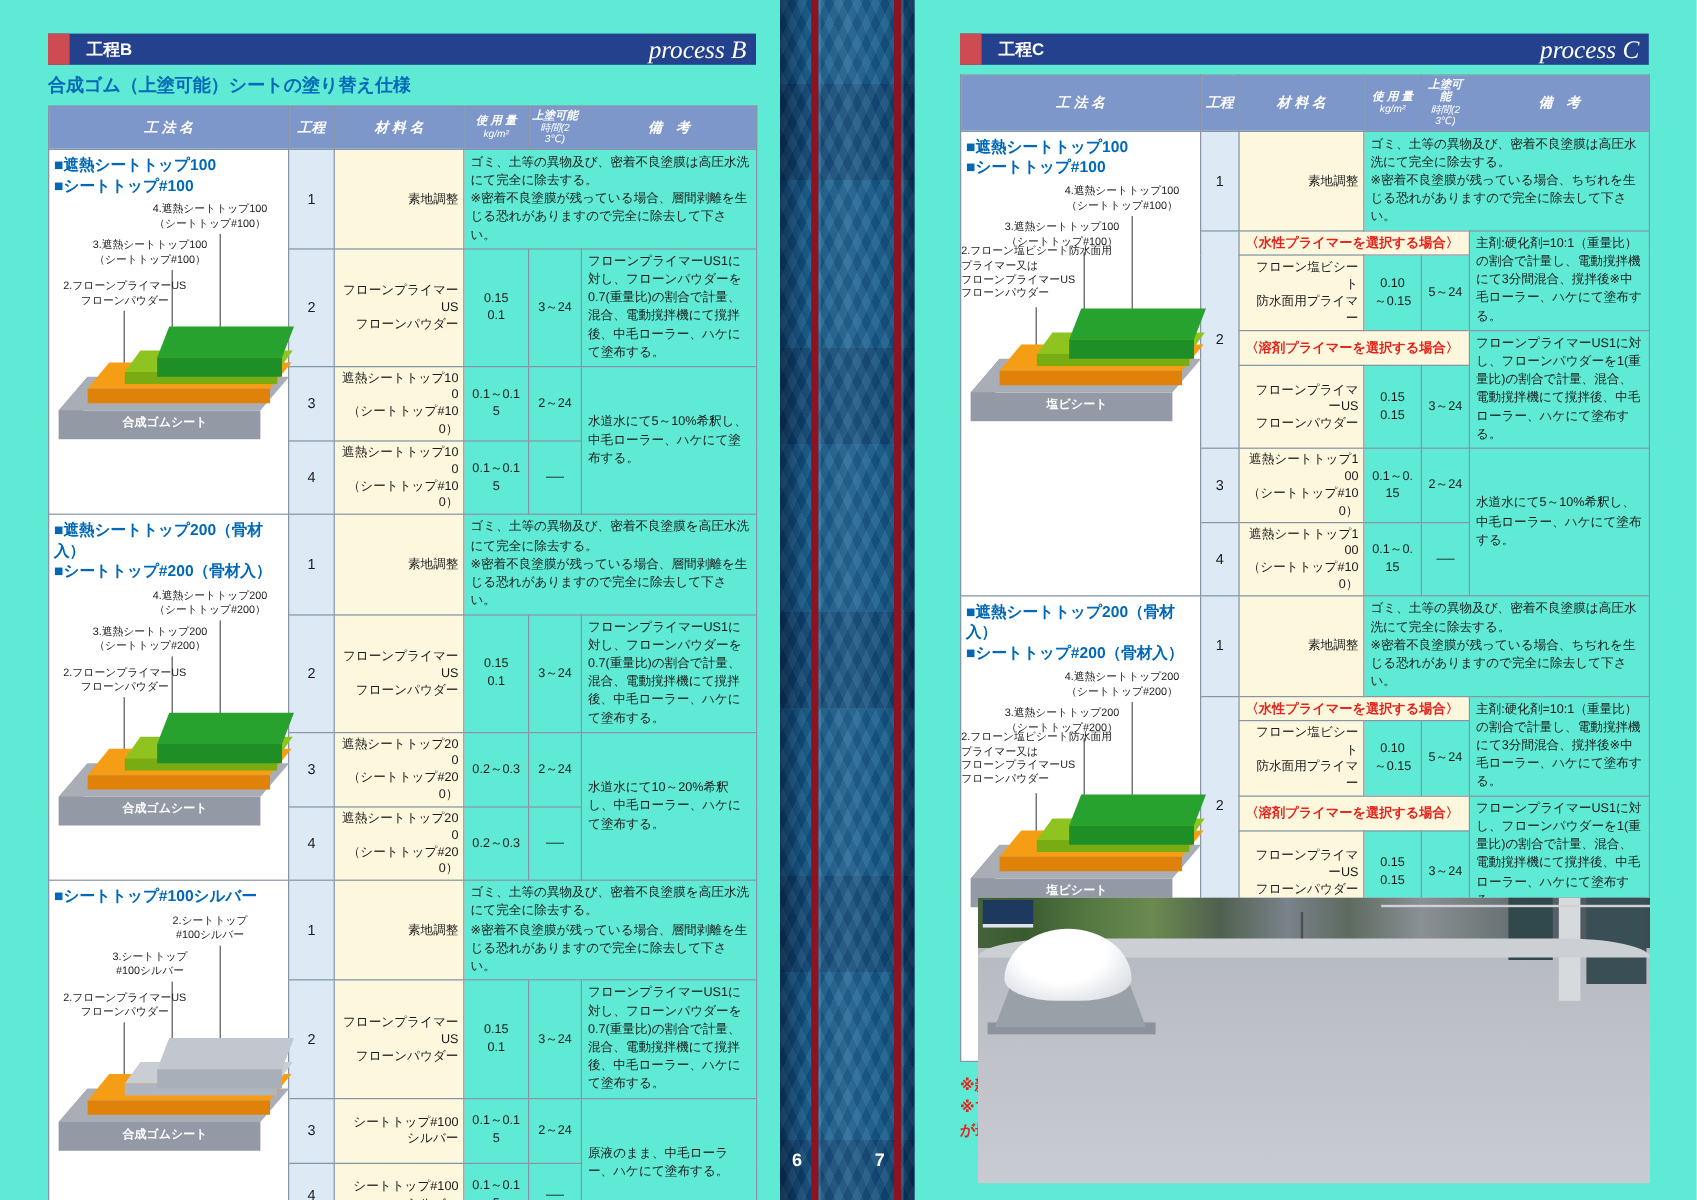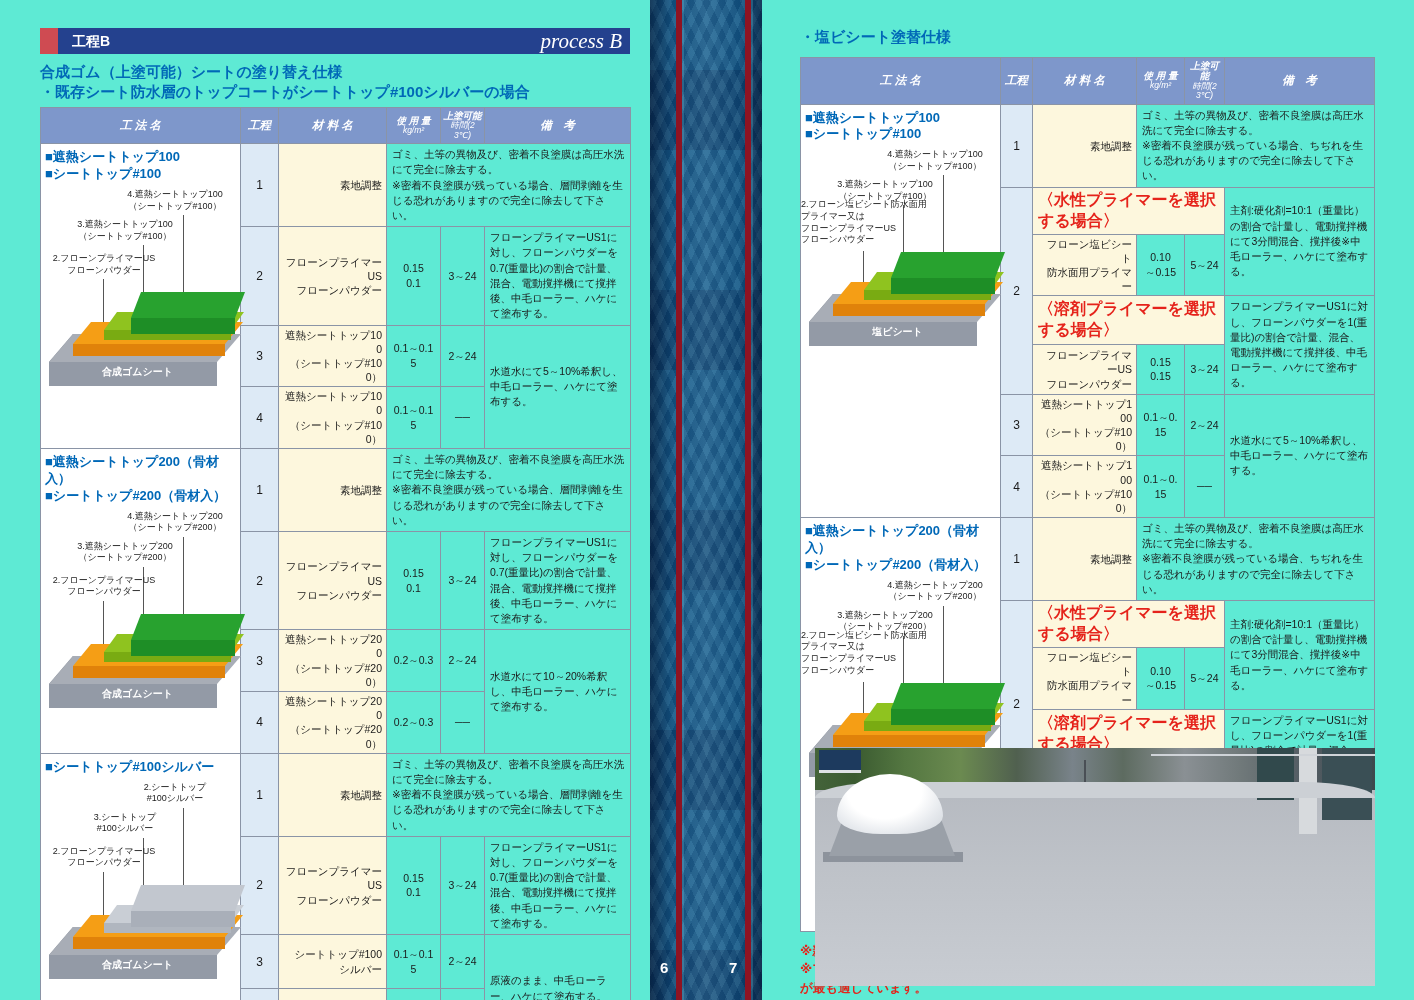--- a/index.html
+++ b/index.html
@@ -19,21 +19,21 @@
   
   table{border-collapse:collapse;table-layout:fixed;width:100%;margin-top:6px;}
   td,th{border:1px solid #8a94a6;padding:2px 4px;font-size:10.5px;vertical-align:middle;word-break:break-all;}
   th{background:#7e97cb;color:#fff;font-weight:bold;font-size:11.5px;padding:3px 2px;font-style:italic;}
   th .h1{font-size:9.5px;line-height:1.1;}
   th .h2{font-size:8.5px;line-height:1.1;font-weight:normal;}
   .step{background:#ddeaf6;text-align:center;font-size:12px;}
   .mat{background:#fdf7dd;text-align:right;white-space:pre-line;line-height:1.35;}
   .amt,.rc{text-align:center;white-space:pre-line;line-height:1.4;}
   .note{font-size:10.5px;line-height:1.45;padding:3px 5px;white-space:pre-line;vertical-align:middle;}
-  .primehdr{background:#fdf7dd;color:#e5231b;font-weight:bold;font-size:16px;padding:2px 5px;}
+  .primehdr{background:#fdf7dd;color:#e5231b;font-weight:bold;font-size:11px;padding:2px 5px;}
   .method{background:#fff;vertical-align:top;padding:5px 4px;}
   .mtitle{color:#0068b7;font-weight:bold;font-size:13px;line-height:1.3;}
 
   
   .diagram{position:relative;height:205px;margin-top:6px;}
   .dlbl{position:absolute;font-size:9px;line-height:1.3;white-space:pre-line;color:#222;}
   .lbl4{top:0;left:60px;width:140px;text-align:center;}
   .lbl3{top:30px;left:14px;width:132px;text-align:center;}
   .lbl2{top:64px;left:-2px;width:122px;text-align:center;}
   .dline{position:absolute;width:1px;background:#555;}
@@ -89,21 +89,20 @@
 
 <div class="sheet">
 
   <div class="page" style="left:40px;top:28px;width:590px;">
     <div class="bar">
       <span class="bar-red"></span>
       <span class="bar-tag">工程B</span>
       <span class="bar-process">process B</span>
     </div>
     <div class="ptitle">合成ゴム（上塗可能）シートの塗り替え仕様</div>
-    <div class="ptitle">・既存シート防水層のトップコートがシートトップ#100シルバーの場合</div>
 
     <table>
       <colgroup>
         <col style="width:200px">
           <col style="width:38px">
           <col style="width:108px">
         <col style="width:54px">
           <col style="width:44px">
           <col style="width:146px">
       </colgroup>
@@ -301,21 +300,25 @@
   </div>
 
   <div class="strip">
     <div class="redline r1"></div>
     <div class="redline r2"></div>
     <span class="pnum p6">6</span>
     <span class="pnum p7">7</span>
   </div>
 
   <div class="page" style="left:800px;top:28px;width:574px;">
-    <div class="subtitle">・塩ビシート塗替仕様</div>
+    <div class="bar">
+      <span class="bar-red"></span>
+      <span class="bar-tag">工程C</span>
+      <span class="bar-process">process C</span>
+    </div>
 
     <table>
       <colgroup>
         <col style="width:200px">
           <col style="width:32px">
           <col style="width:104px">
         <col style="width:48px">
           <col style="width:40px">
           <col style="width:150px">
       </colgroup>

